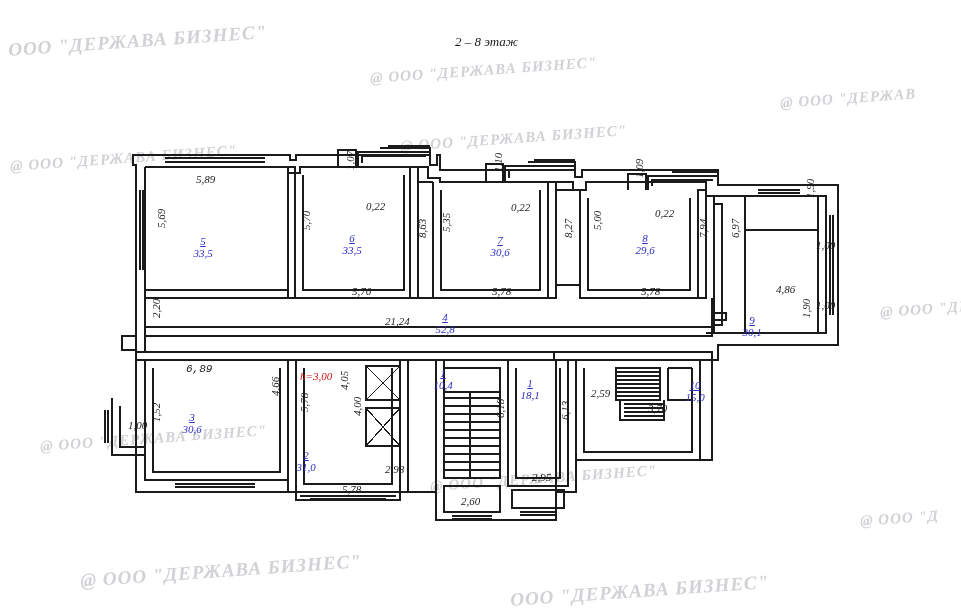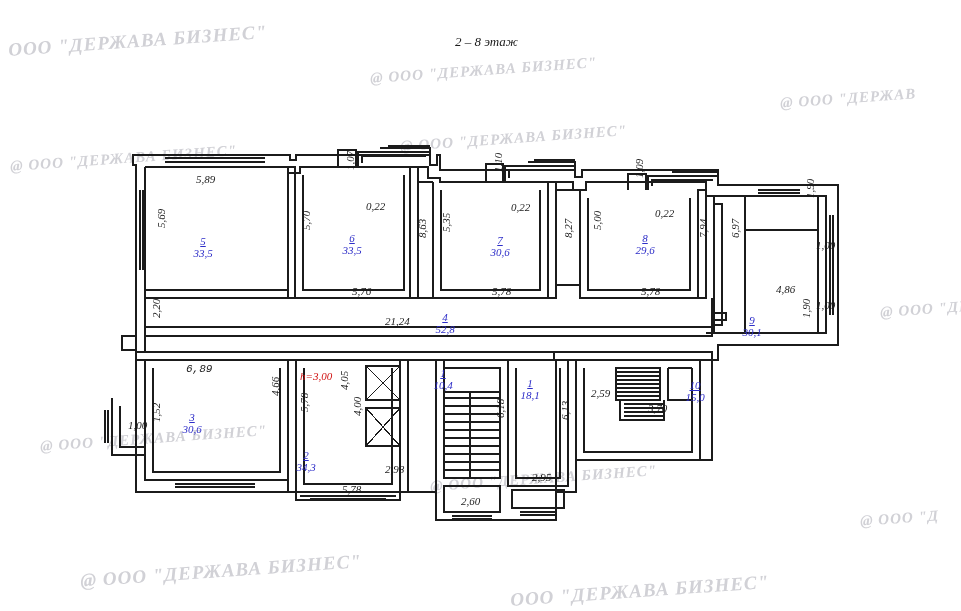--- a/index.html
+++ b/index.html
@@ -315,21 +315,21 @@
       <div class="lbl rot" style="left: 495px; top: 418px;">6,18</div>
       <div class="lbl" style="left: 648px; top: 403px;">3,70</div>
       <div class="lbl" style="left: 461px; top: 496px;">2,60</div>
       <div class="lbl" style="left: 532px; top: 472px;">2,95</div>
       <div class="room" style="left: 425px; top: 368px; width: 36px; color: rgb(45, 45, 200);">
         <span class="num">1</span>
         <span class="area">10,4</span>
       </div>
       <div class="room" style="left: 288px; top: 450px; width: 36px; color: rgb(45, 45, 200);">
         <span class="num">2</span>
-        <span class="area">34,3</span>
+        <span class="area">31,0</span>
       </div>
       <div class="room" style="left: 174px; top: 412px; width: 36px; color: rgb(45, 45, 200);">
         <span class="num">3</span>
         <span class="area">30,6</span>
       </div>
       <div class="room" style="left: 427px; top: 312px; width: 36px; color: rgb(45, 45, 200);">
         <span class="num">4</span>
         <span class="area">52,8</span>
       </div>
       <div class="room" style="left: 185px; top: 236px; width: 36px; color: rgb(45, 45, 200);">

